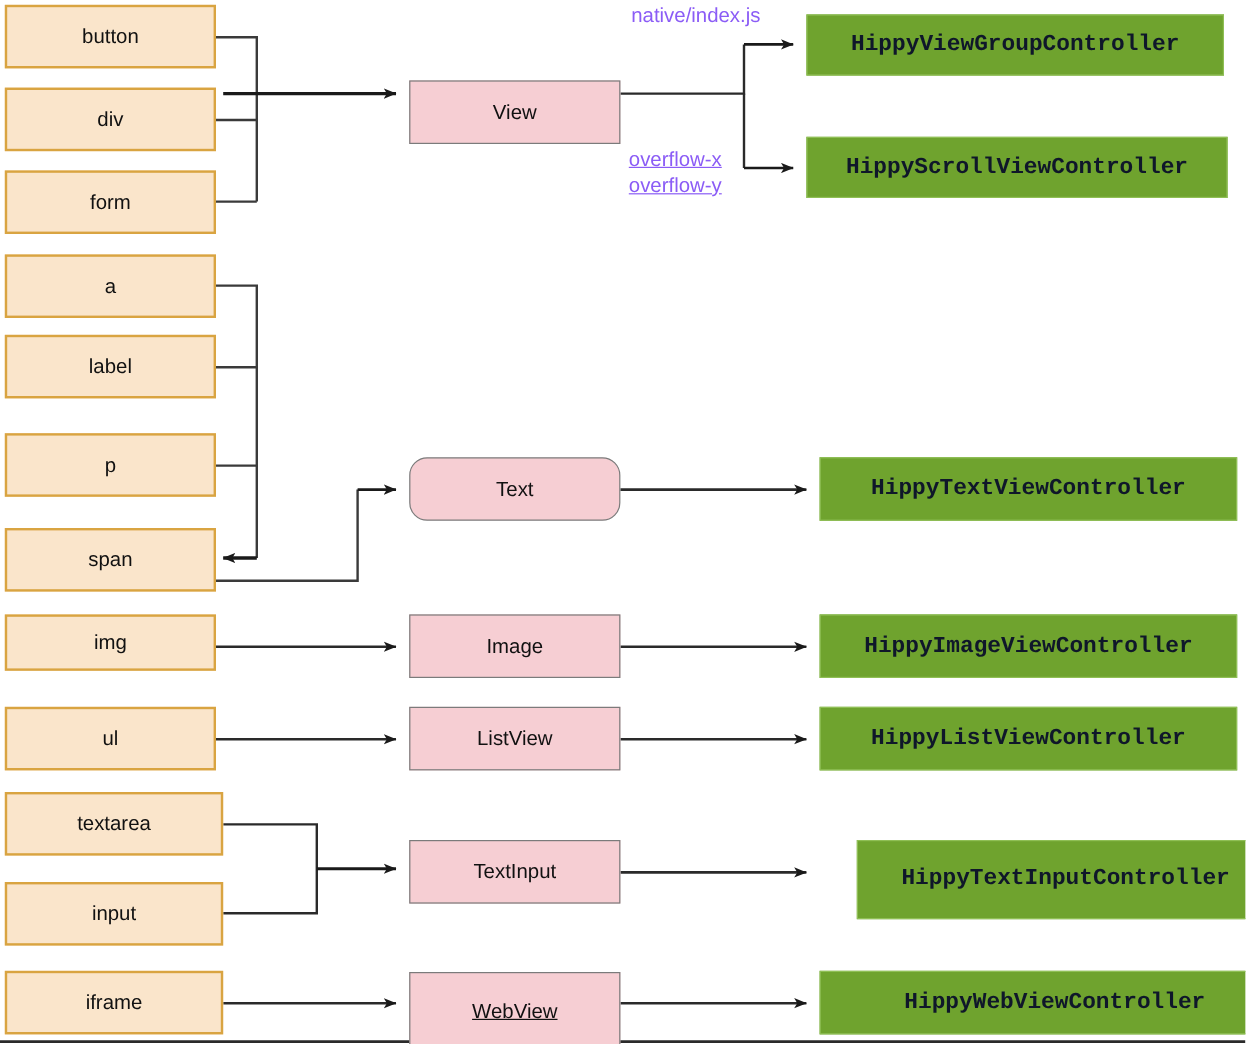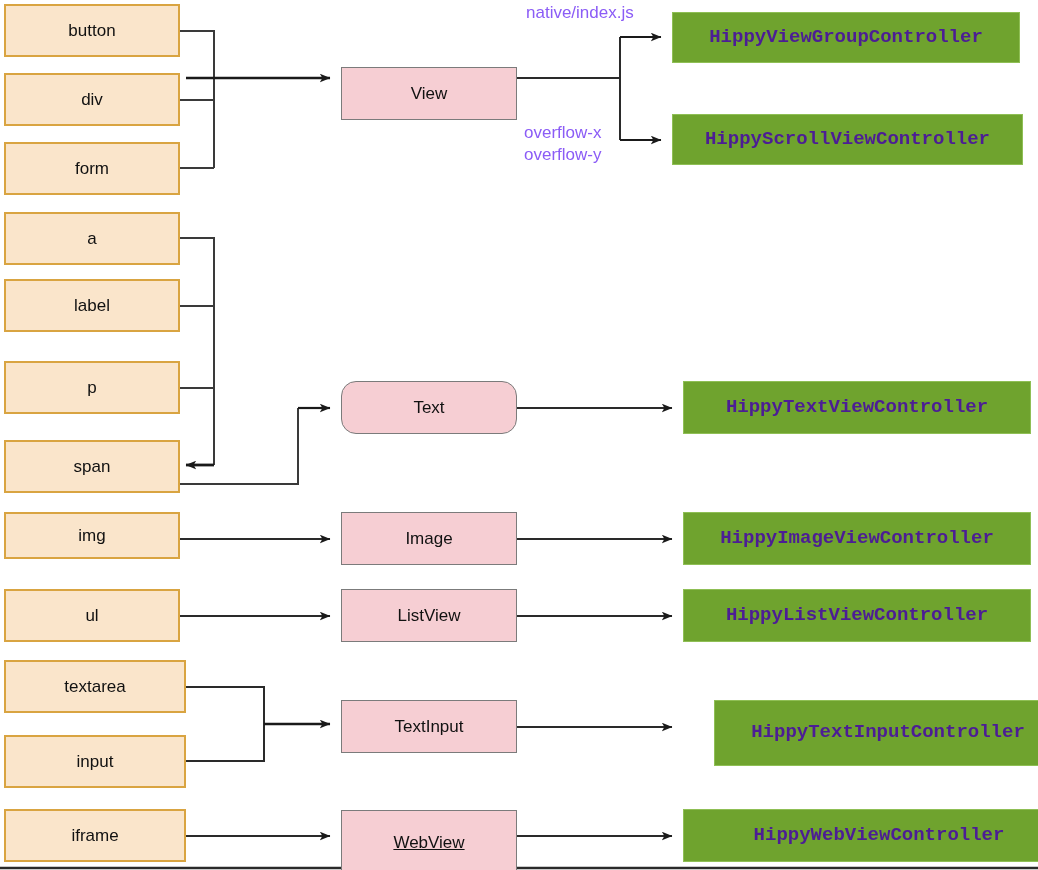--- a/index.html
+++ b/index.html
@@ -50,21 +50,21 @@
   .node-abs {
     background: #F6CED3;
     border: 1px solid #7B7B7B;
     color: #111111;
     font-family: "Liberation Sans", sans-serif;
     font-size: 17px;
   }
   .node-ctrl {
     background: #6FA32E;
     border: 1px solid #8FBF55;
-    color: #4c1d95;
+    color: #0f172a;
     font-family: "Liberation Mono", monospace;
     font-size: 19px;
     font-weight: bold;
     letter-spacing: 0px;
   }
   .edge-label {
     position: absolute;
     font-family: "Liberation Sans", sans-serif;
     font-size: 17px;
     color: #8b5cf6;
@@ -206,16 +206,16 @@
     <span>HippyListViewController</span>
   </div>
   <div class="node node-ctrl" style="left:714px; top:700px; width:348px; height:66px;">
     <span>HippyTextInputController</span>
   </div>
   <div class="node node-ctrl" style="left:683px; top:809px; width:392px; height:53px;text-align:right;">
     <span>HippyWebViewController</span>
   </div>
 
   <div class="edge-label" style="left:526px; top:2px;">native/index.js</div>
-  <div class="edge-label" style="left:524px; top:122px;">overflow-x
+  <div class="edge-label" style="left:524px; top:122px;text-decoration:underline;">overflow-x
 overflow-y</div>
 
 </div>
 
 </body></html>

